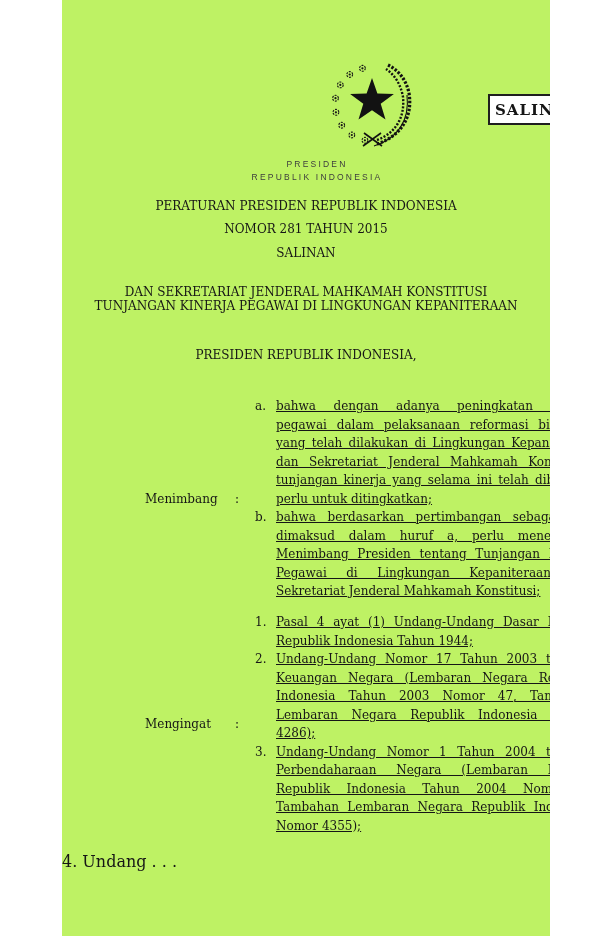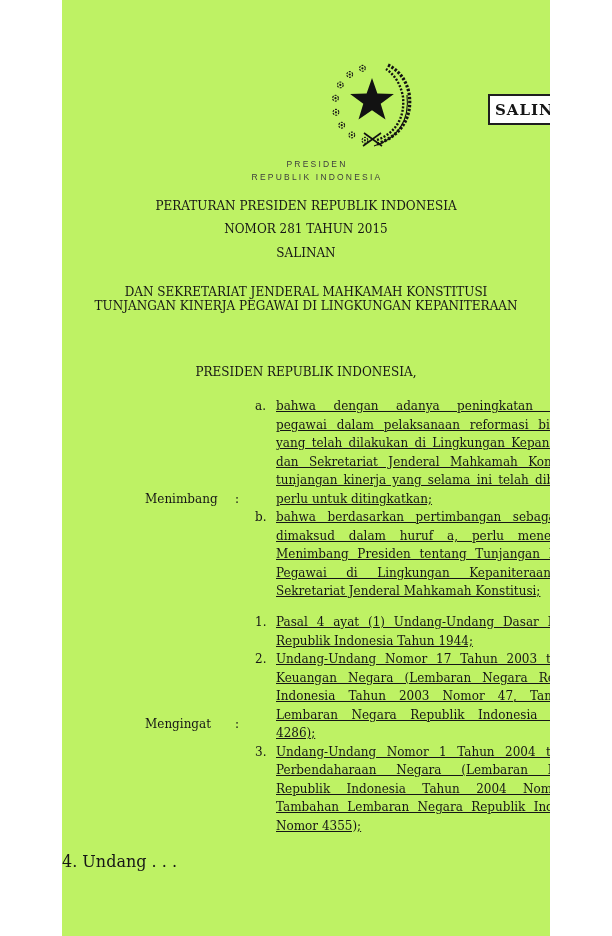--- a/index.html
+++ b/index.html
@@ -21,21 +21,21 @@
     font-size:8.5px; letter-spacing:2.2px; line-height:13px;
     transform:translateX(11px);
   }
   .cline { position:absolute; left:0; width:100%; text-align:center; font-size:12px; white-space:nowrap; }
   .t1 { top:199px; }
   .t2 { top:222px; }
   .t3 { top:246px; }
   .subj1 { top:287px;margin-top:12px; }
   .subj2 { top:284.5px;text-align:center; }
   .invoc { top:341px; }
-  .auth  { top:365px; }
+  .auth  { top:348px; }
   .clause {
     position:absolute; left:83px; width:448px;
     display:flex; align-items:center;
     font-size:12px; line-height:18.5px;
   }
   .clause-menimbang { top:397px; }
   .clause-mengingat { top:613px; }
   .clause-label { width:90px; flex:none; }
   .clause-colon { width:20px; flex:none; }
   .clause-items { flex:1; }

